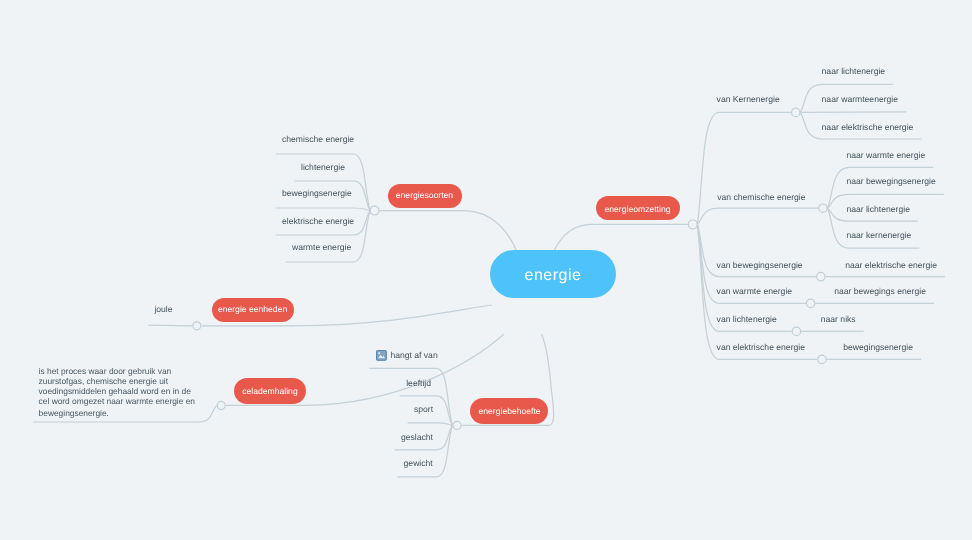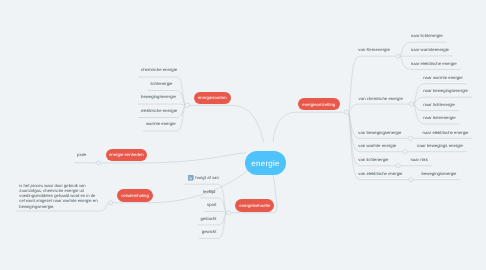--- a/index.html
+++ b/index.html
@@ -63,21 +63,21 @@
       <path d="M460.675,69.5 L411.2,69.5 C402.2,69.5 403.2,61.254000000000005 400.2,56.2"></path>
       <path d="M466.621875,83.7 L424.8,83.7 C415.8,83.7 416.8,96.348 413.8,104.1"></path>
       <path d="M471.8875,97.2 L424.8,97.2 C415.8,97.2 416.8,101.478 413.8,104.1"></path>
       <path d="M458.98125,110.6 L424.8,110.6 C415.8,110.6 416.8,106.57 413.8,104.1"></path>
       <path d="M459.7,124.1 L424.8,124.1 C415.8,124.1 416.8,111.69999999999999 413.8,104.1"></path>
       <path d="M472.475,138.3 L412.7,138.3"></path>
       <path d="M466.975,151.7 L407.6,151.7"></path>
       <path d="M431.8375,165.7 L400.5,165.7"></path>
       <path d="M460.490625,179.7 L413.3,179.7"></path>
     </svg>
-<div class="pill blue" style="left: 245px; top: 151px; width: 41px; height: 24px;">energie</div>
+<div class="pill blue" style="left: 245px; top: 125px; width: 63px; height: 24px;">energie</div>
     <div class="node lbl" style="left: 141px; top: 70.4px;">chemische energie</div>
     <div class="node lbl" style="left: 150.5px; top: 83.9px;">lichtenergie</div>
     <div class="node lbl" style="left: 141px; top: 97.4px;">bewegingsenergie</div>
     <div class="node lbl" style="left: 141px; top: 110.9px;">elektrische energie</div>
     <div class="node lbl" style="left: 146px; top: 124.4px;">warmte energie</div>
     <div class="pill red" style="left: 194px; top: 91.5px; width: 36.5px; height: 12px;">energiesoorten</div>
     <div class="node lbl" style="left: 358.3px; top: 49.9px;">van Kernenergie</div>
     <div class="node lbl" style="left: 410.8px; top: 36.3px;">naar lichtenergie</div>
     <div class="node lbl" style="left: 410.8px; top: 50px;">naar warmteenergie</div>
     <div class="node lbl" style="left: 410.8px; top: 63.5px;">naar elektrische energie</div>

